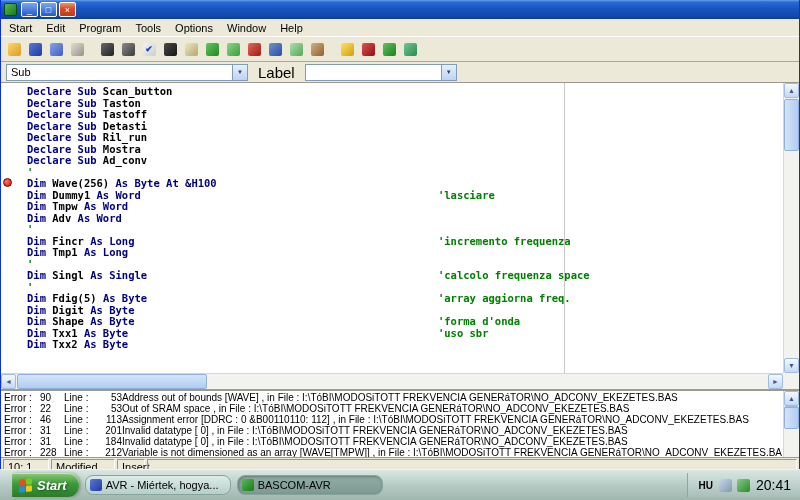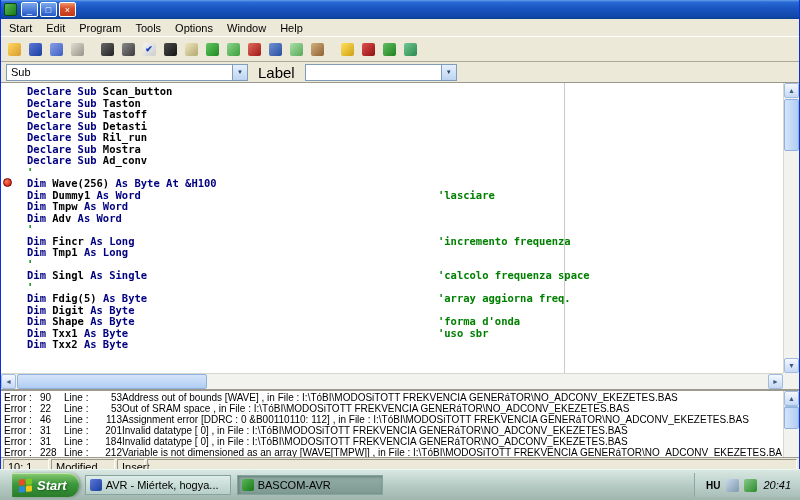--- a/index.html
+++ b/index.html
@@ -87,30 +87,30 @@
   
   .taskbar { position:absolute; left:0; right:0; bottom:0; height:31px; display:flex; align-items:center;
              background:linear-gradient(180deg,#d9e7e2 0%,#b4c9c2 55%,#9fb6af 100%); border-top:1px solid #eaf6f2;padding-left:12px; }
   .start-btn { height:24px; padding:0 12px 0 7px; border-radius:0 11px 11px 0; display:flex; align-items:center; gap:5px;
                background:linear-gradient(180deg,#8ccb74 0%,#3c9a3c 45%,#2a7c2a 100%);
                box-shadow:inset 0 1px 1px #c2ecae, 2px 0 3px rgba(0,0,0,.25); }
   .start-flag { width:13px; height:13px; display:grid; grid-template-columns:1fr 1fr; grid-template-rows:1fr 1fr; gap:1px; transform:skewY(-6deg); }
   .start-flag i { border-radius:1px; }
   .fl-r{background:#e84c22;} .fl-g{background:#7cc822;} .fl-b{background:#2a8ae0;} .fl-y{background:#f0c818;}
   .start-text { color:#fff; font-size:13px; font-weight:bold; font-style:italic; text-shadow:1px 1px 2px #1a5a1a; }
-  .task-btn { height:20px; width:146px; margin-left:6px; border:1px solid #86a49d; border-radius:0; padding:0 4px;
+  .task-btn { height:20px; width:146px; margin-left:6px; border:1px solid #86a49d; border-radius:8px; padding:0 4px;
               display:flex; align-items:center; gap:4px; font-size:11px; white-space:nowrap; overflow:hidden;
               background:linear-gradient(180deg,#ddece8,#b7cfc8); }
   .task-btn.active { background:linear-gradient(180deg,#93aca6,#7e9a93); box-shadow:inset 1px 1px 3px #5f7a74; }
   .task-icon { width:12px; height:12px; border-radius:2px; flex:0 0 12px; }
   .tray { margin-left:auto; height:24px; display:flex; align-items:center; gap:6px; padding:0 9px 0 11px;
           border-left:1px solid #8ea8a1; background:linear-gradient(180deg,#d2e3de,#aabfb9); }
   .tray-lang { font-size:10px; font-weight:bold; }
   .tray-icon { width:13px; height:13px; border-radius:2px; }
-  .tray-time { font-size:11px;font-style:italic; }
+  .tray-time { font-size:14px; }
 </style>
 </head>
 <body>
 
 <div class="window">
 
   <div class="titlebar">
     <span class="title-icon"></span>
     <span class="title-buttons">
       <span class="tbtn">_</span>

